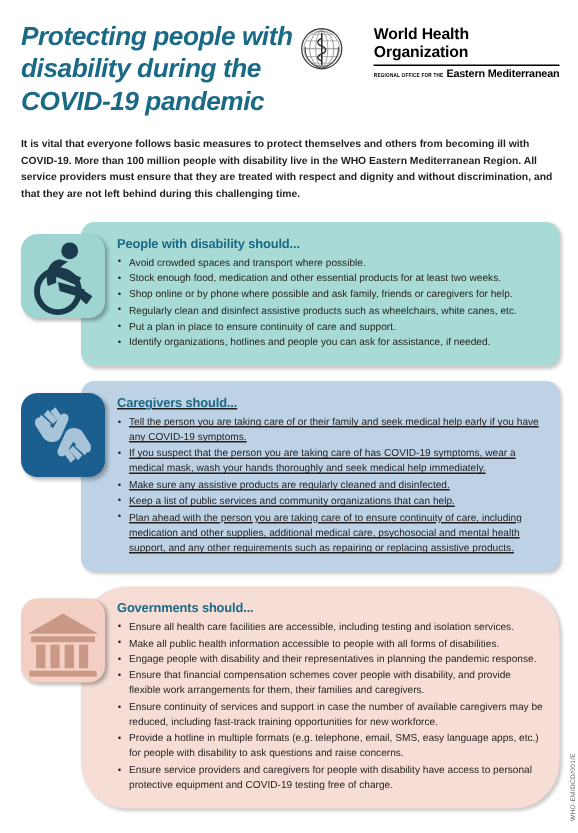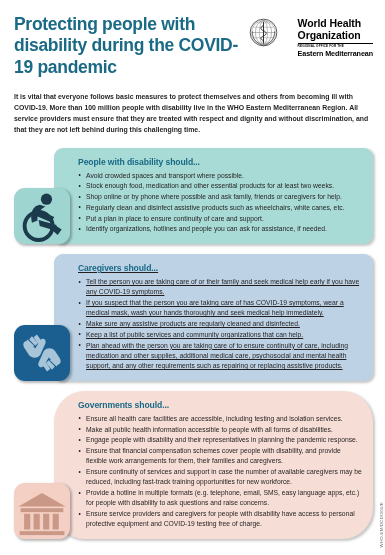--- a/index.html
+++ b/index.html
@@ -24,20 +24,21 @@
     padding: 14px 12px 0 14px;
   }
   .title {
     font-size: 17.5px;
     line-height: 1.22;
     font-weight: bold;
     color: #1a6a86;
     letter-spacing: -0.3px;
     max-width: 240px;
     margin: 0;
+    font-style: italic;
   }
   .who-logo {
     display: flex;
     align-items: flex-start;
     gap: 20px;
     padding-top: 4px;
   }
   .who-emblem { width: 29px; height: 29px; flex: none; }
   .who-wordmark { line-height: 1; }
   .who-name {
@@ -51,21 +52,20 @@
   .who-rule {
     border-top: 1px solid #000;
     margin: 1.5px 0 1px 0;
     width: 100%;
   }
   .who-region {
     display: flex;
     align-items: baseline;
     gap: 2px;
     white-space: nowrap;
-    flex-direction: column;
   }
   .who-region-pre {
     font-size: 3.1px;
     font-weight: bold;
     letter-spacing: 0.15px;
     color: #000;
     transform: scaleY(1.25);
   }
   .who-region-name {
     font-size: 7.2px;
@@ -85,21 +85,21 @@
   }
 
   
   .sections {
     margin-top: 12px;
   }
   .section {
     position: relative;
     margin: 0 12px 10px 14px;
     display: flex;
-    align-items: flex-end;
+    align-items: flex-start;
   }
   .icon-tile {
     width: 56px;
     height: 56px;
     border-radius: 11px;
     flex: none;
     position: relative;
     z-index: 3;
     box-shadow: 1.5px 1.5px 2.5px rgba(0,0,0,0.28);
     overflow: hidden;

